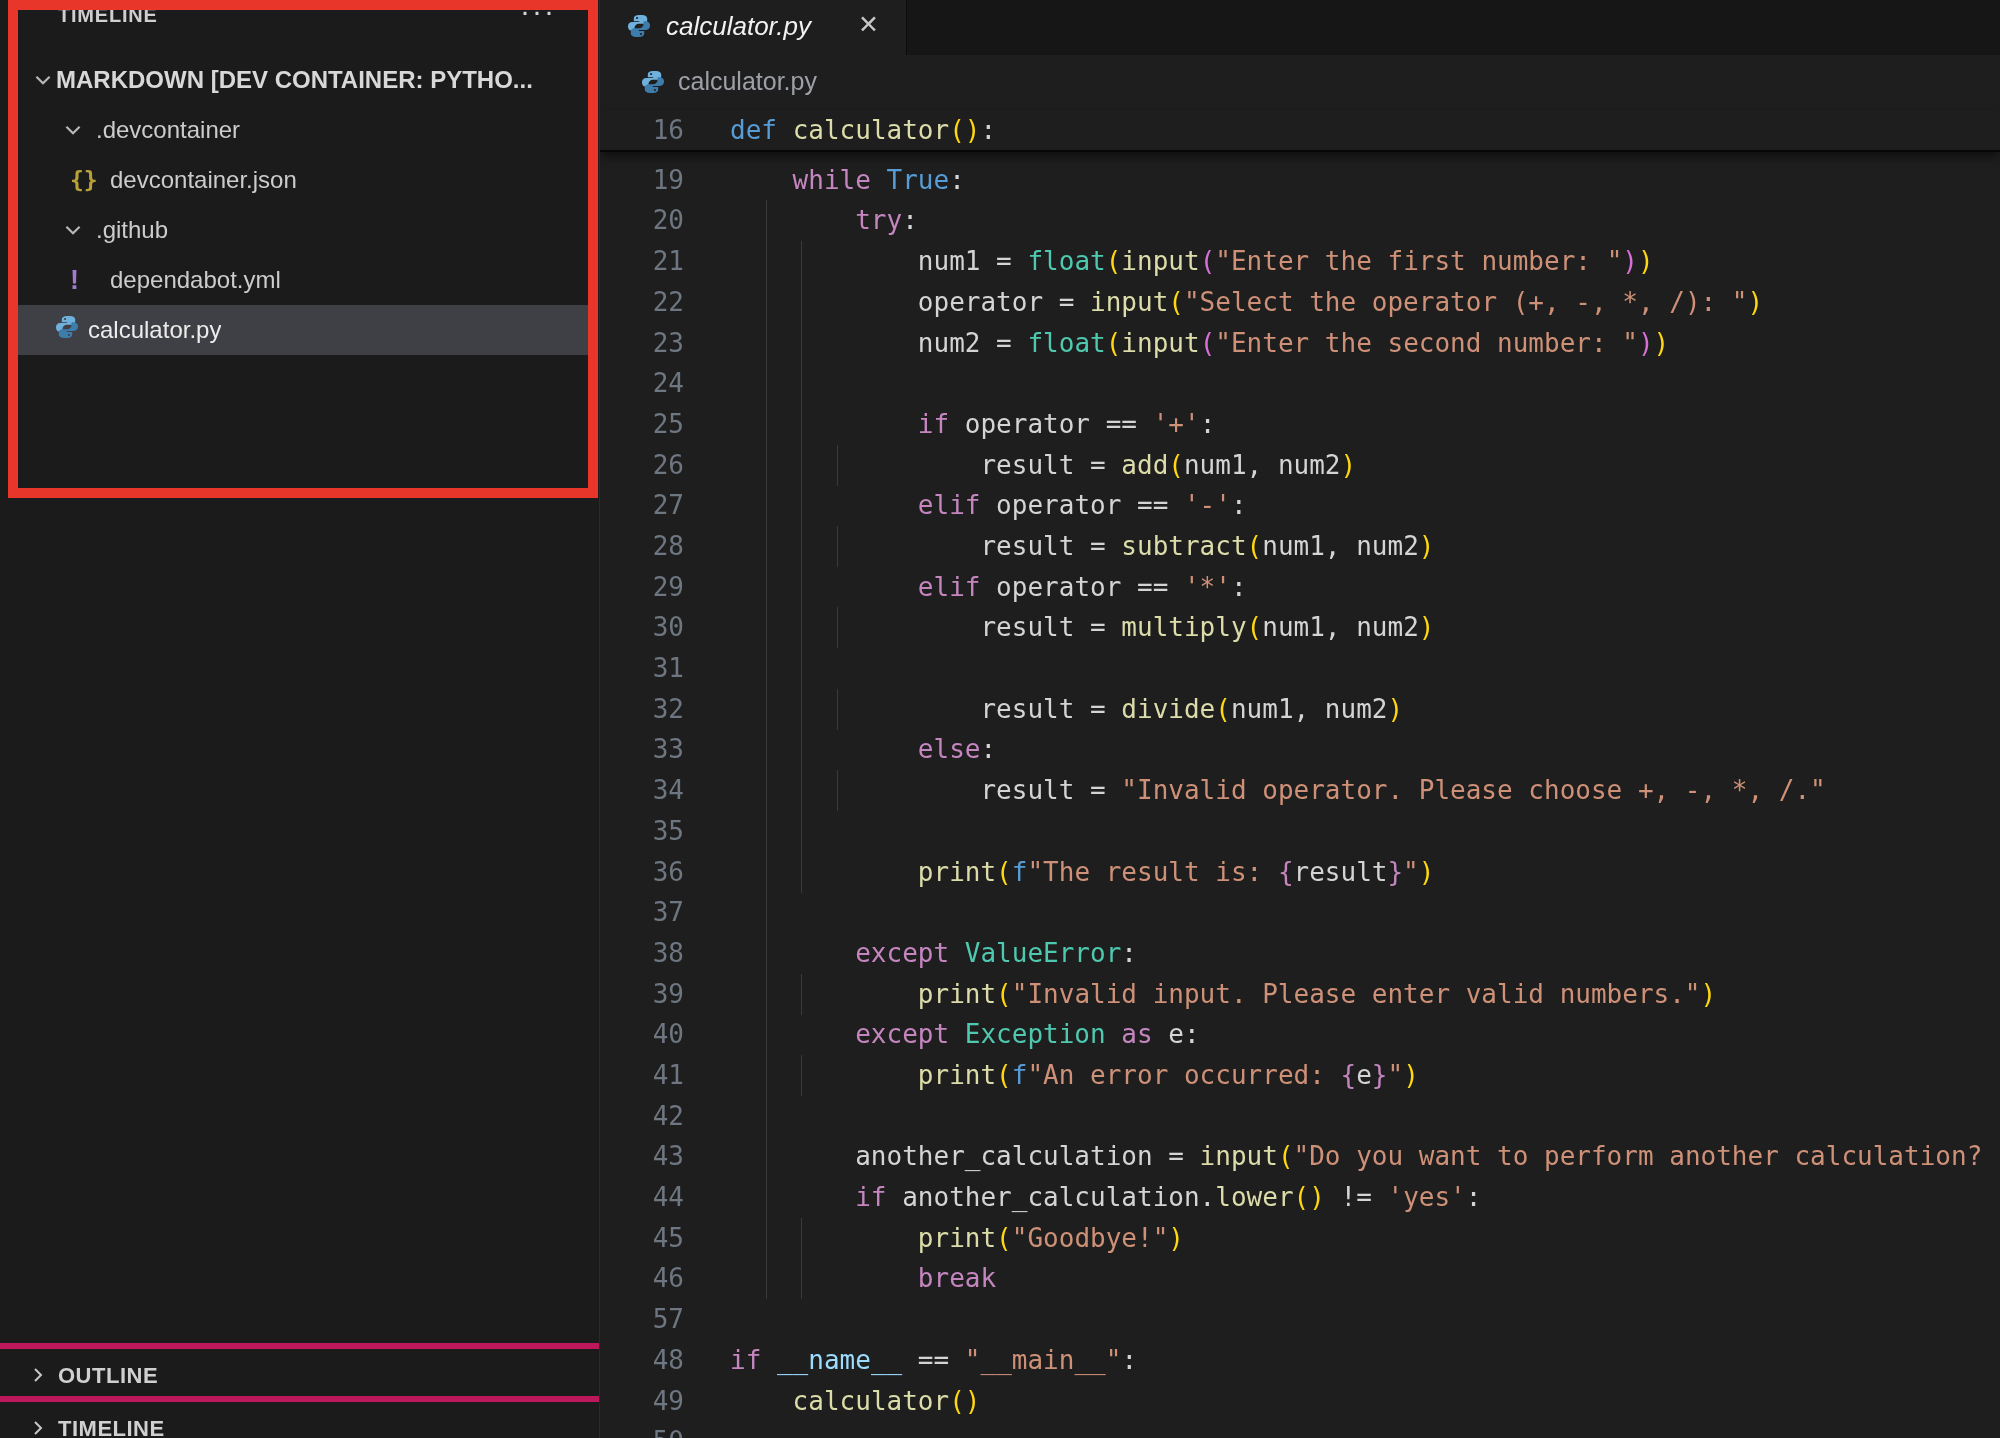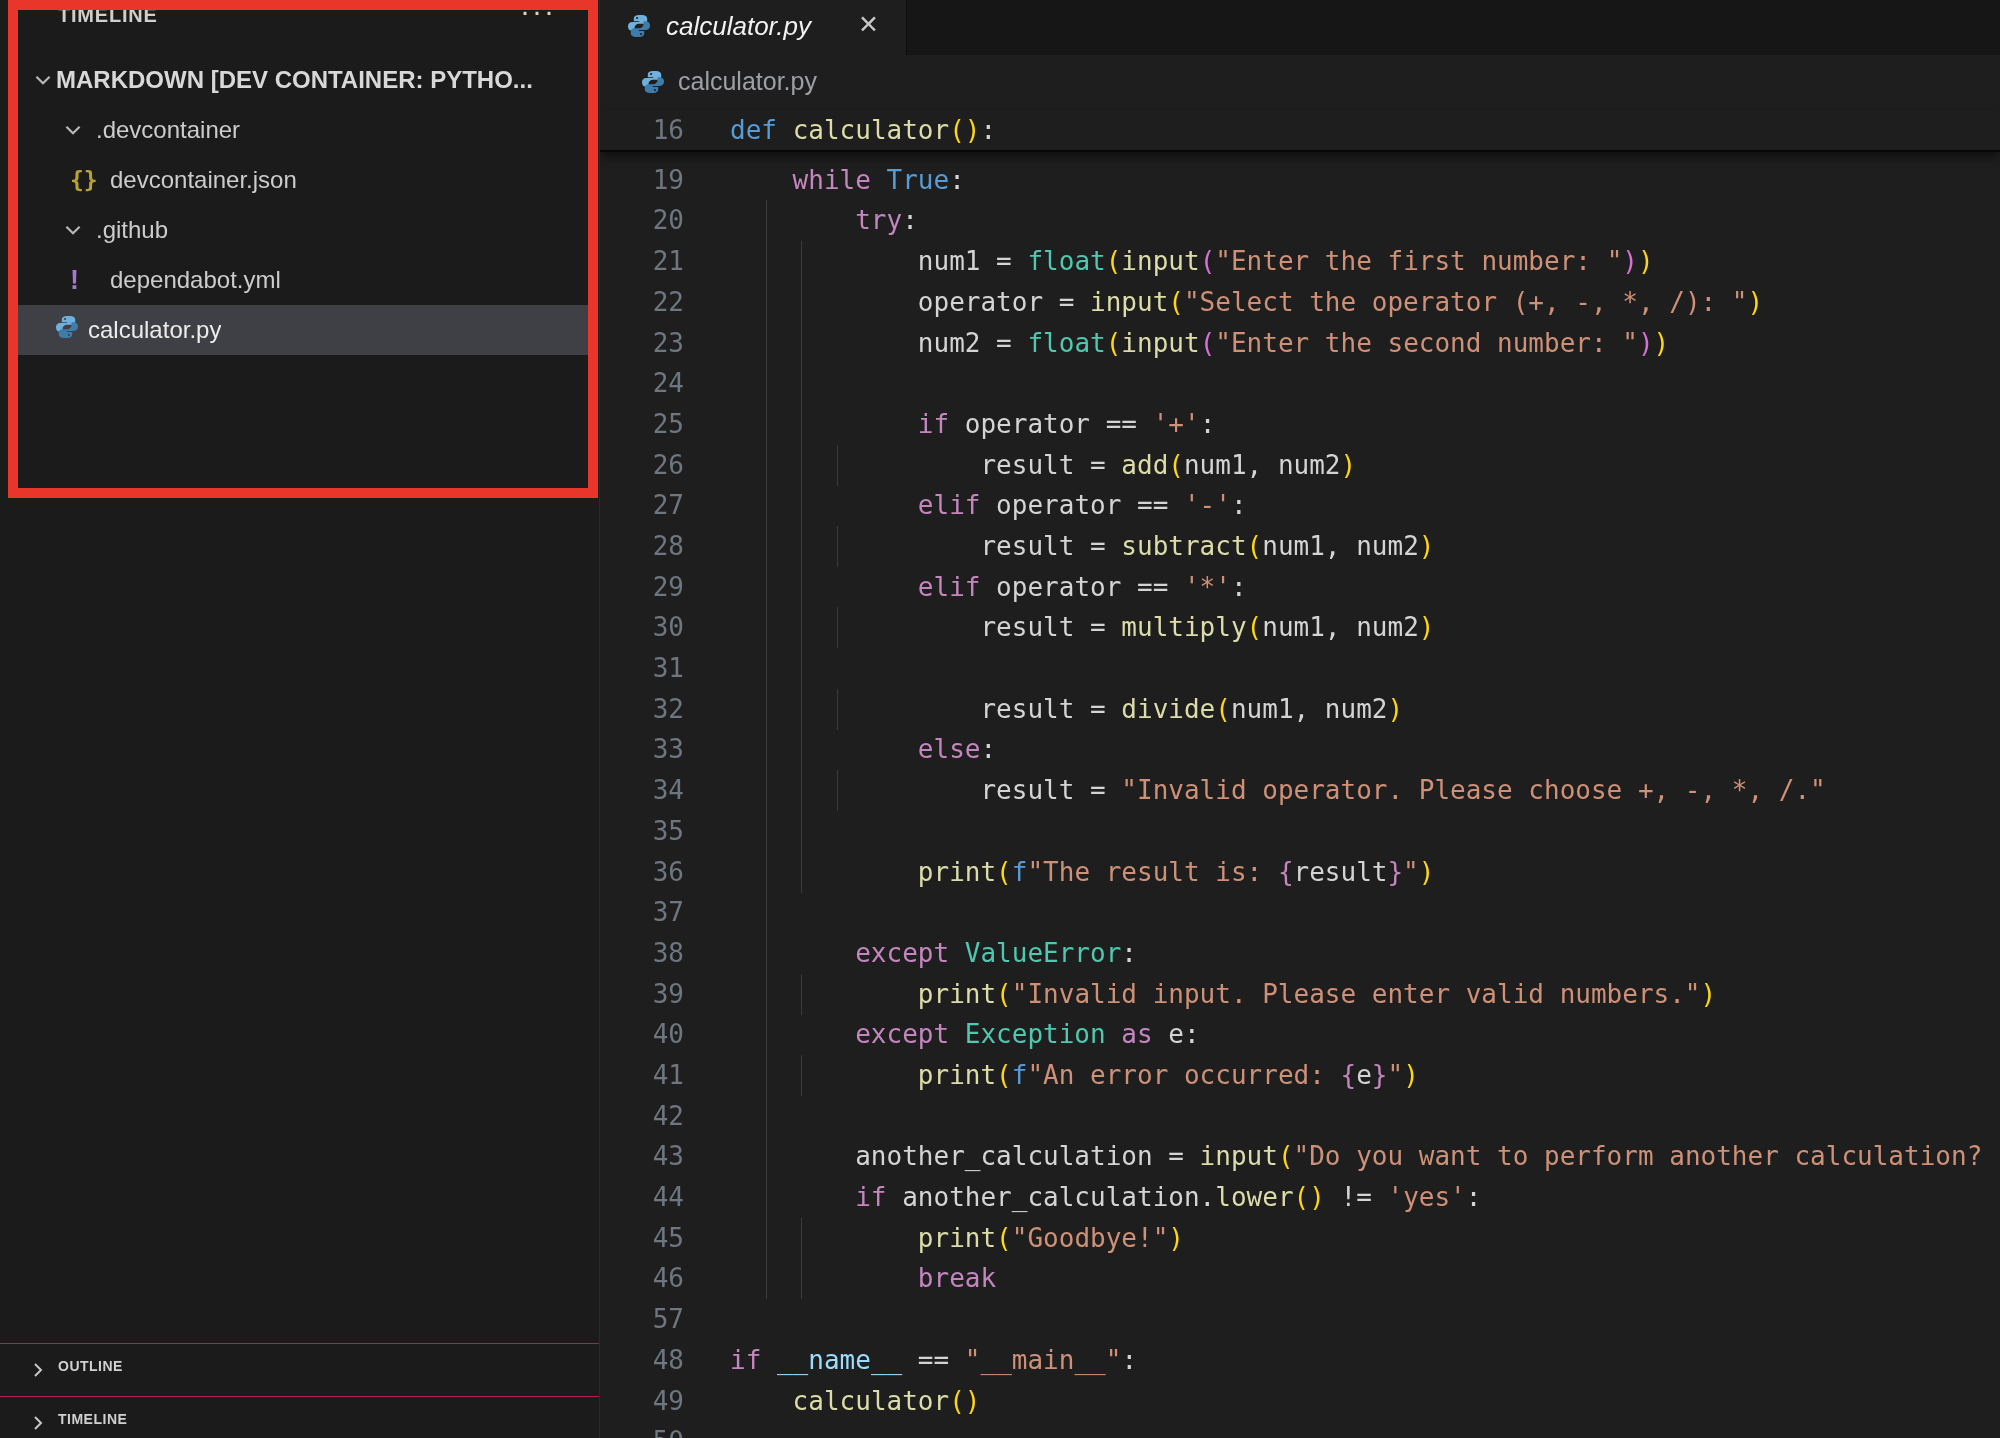--- a/index.html
+++ b/index.html
@@ -17,22 +17,22 @@
   .tree-row{position:absolute;left:18px;width:572px;height:50px;color:#cccccc;
     font-size:24px;cursor:pointer;}
   .tree-row.selected{background:var(--t-selected_row_bg);color:#ececec;}
   .tree-row .lbl{position:absolute;top:50%;transform:translateY(-50%);white-space:nowrap;
     overflow:hidden;max-width:500px;text-align:right;}
   .tree-row.root .lbl{font-weight:700;color:#d8d8d8;}
   .tree-icon{position:absolute;top:50%;transform:translateY(-50%);}
   .chev svg{display:block;}
   .braces-icon{color:#b9a13a;font-weight:700;font-size:23px;font-family:"DejaVu Sans Mono",monospace;}
   .excl-icon{color:#a07bd0;font-weight:700;font-size:27px;}
-  .panel-sec{position:absolute;left:0;width:599px;border-top:1px solid #be185d;
-    color:#d0d0d0;font-weight:700;font-size:14px;cursor:pointer;}
+  .panel-sec{position:absolute;left:0;width:599px;border-top:6px solid #be185d;
+    color:#d0d0d0;font-weight:700;font-size:22px;cursor:pointer;}
   .panel-sec .p-lbl{position:absolute;left:58px;top:14px;letter-spacing:.5px;}
   .panel-sec .p-chev{position:absolute;left:28px;top:16px;}
   
   .red-box{position:absolute;left:8px;top:0;width:590px;height:498px;box-sizing:border-box;
     border:10px solid var(--t-accent_red);z-index:40;pointer-events:none;}
   
   .editor{position:absolute;left:600px;top:0;width:1400px;height:1438px;
     background:var(--t-editor_bg);overflow:hidden;}
   .tabstrip{position:absolute;left:0;top:0;width:1400px;height:55px;background:var(--t-tabstrip_bg);}
   .tab{position:absolute;left:0;top:0;width:306px;height:55px;background:var(--t-editor_bg);

